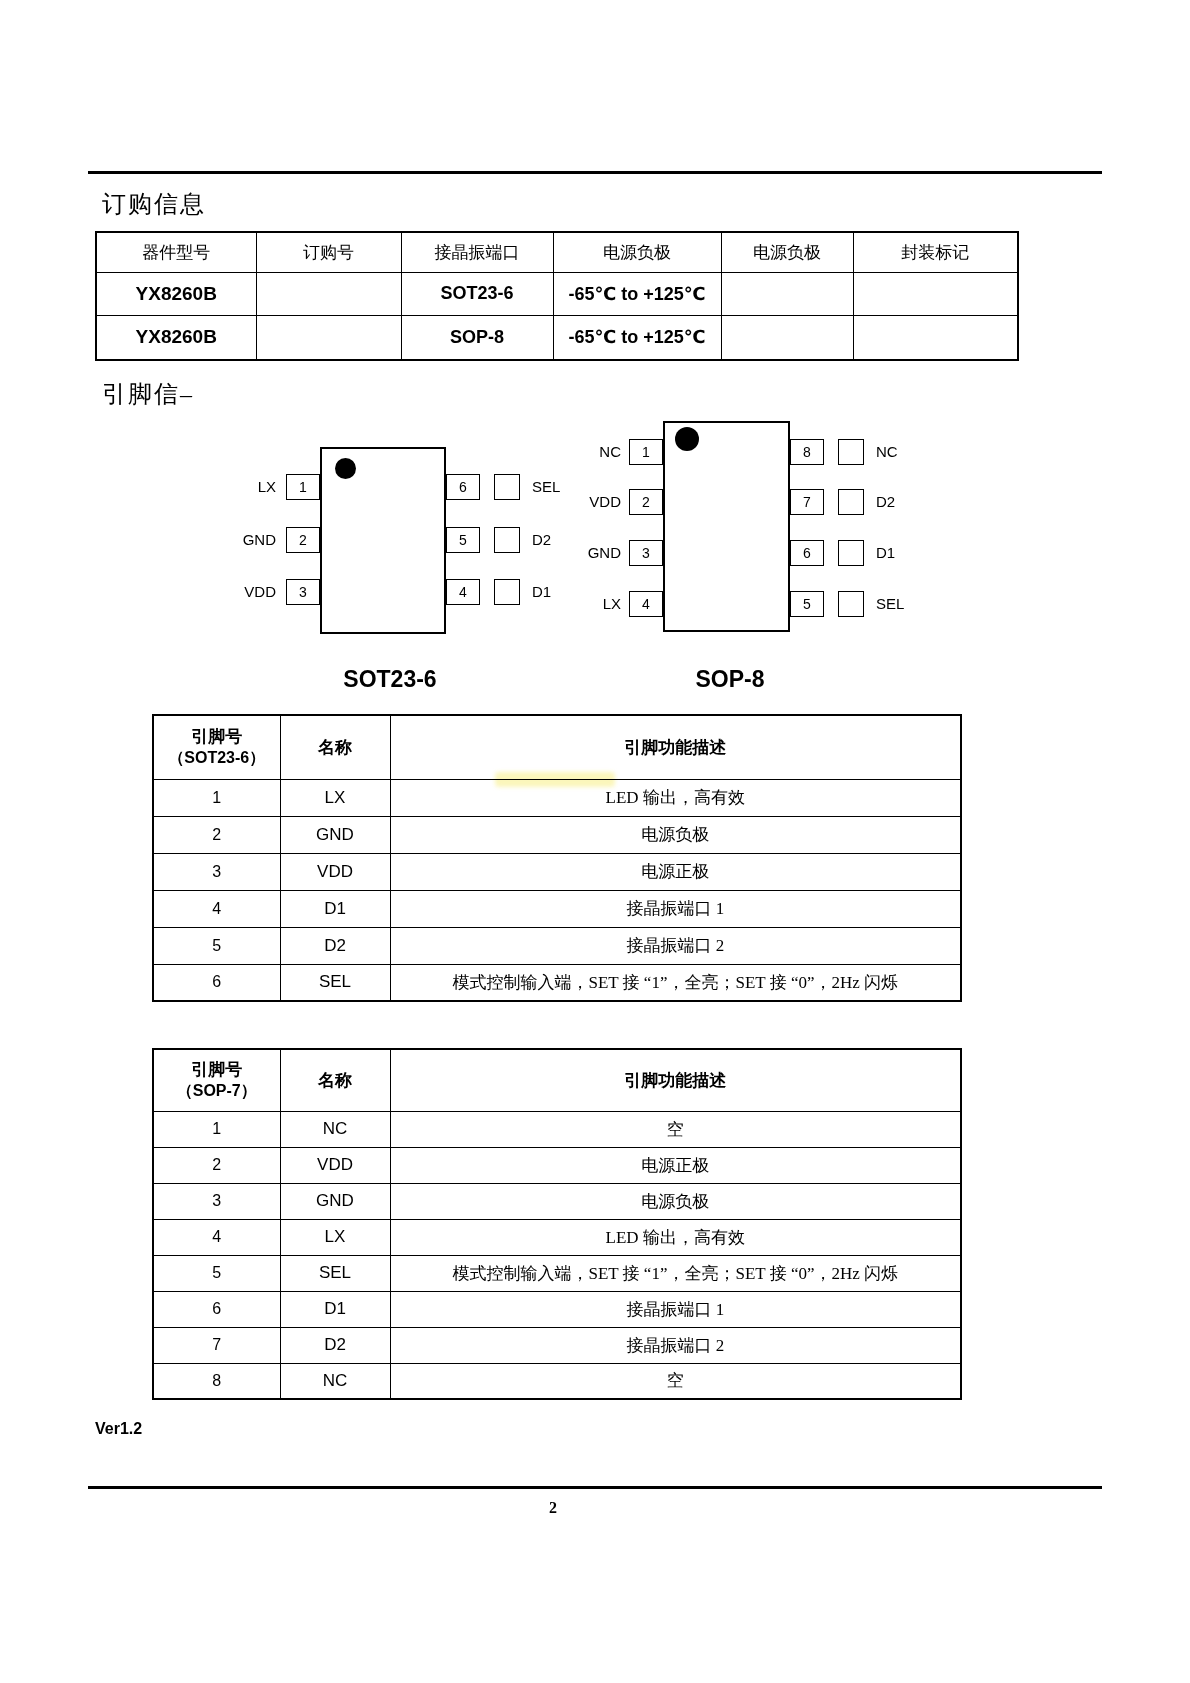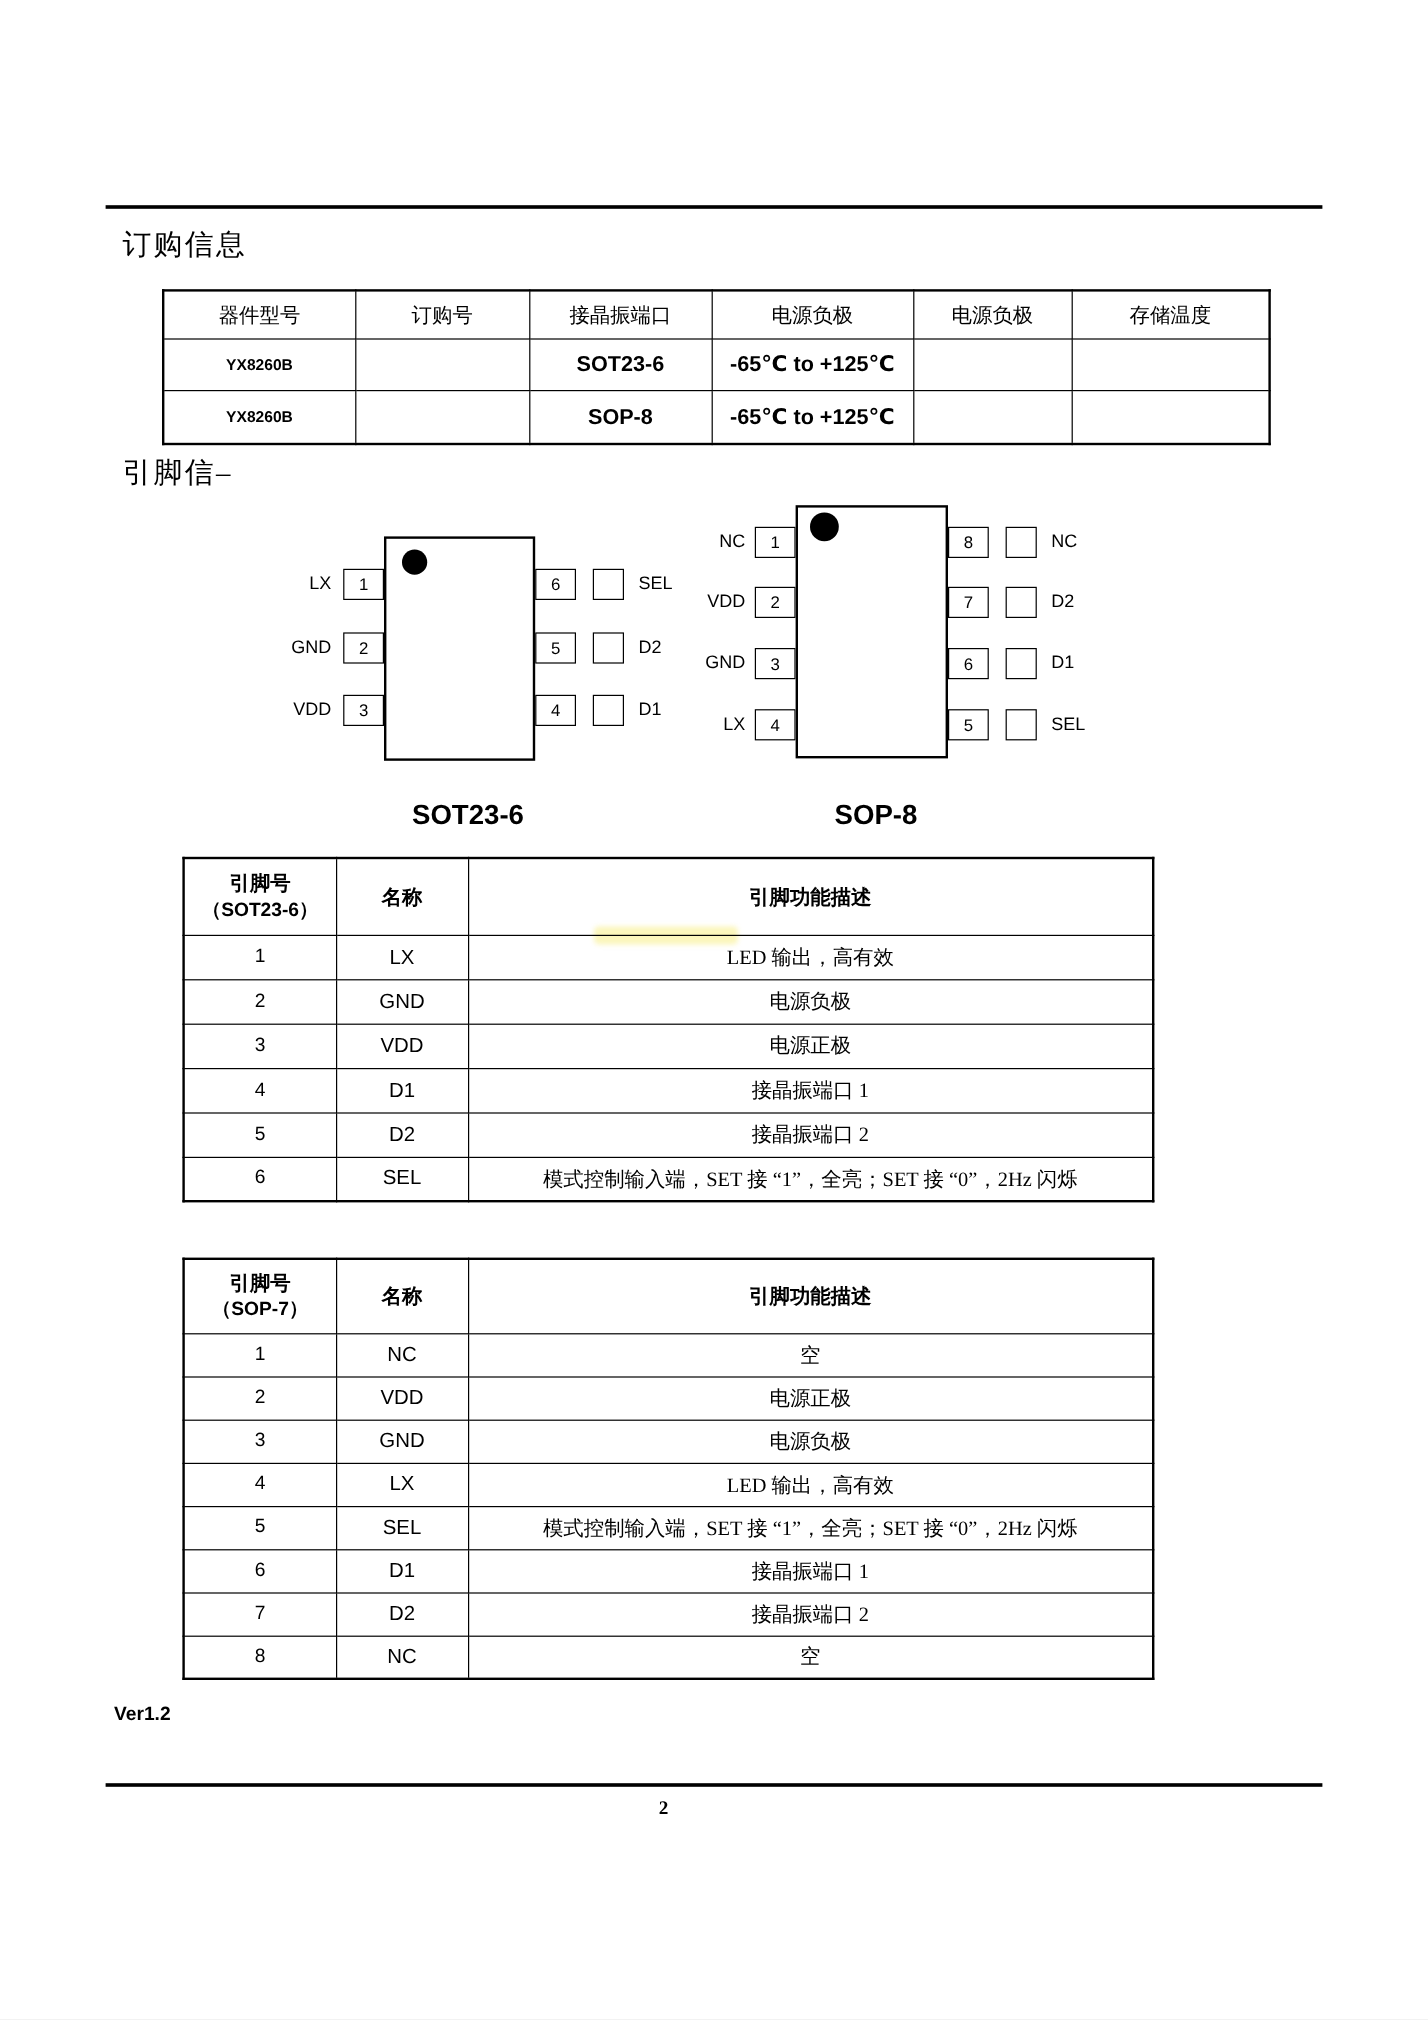--- a/index.html
+++ b/index.html
@@ -13,21 +13,21 @@
   .rule { background:#000; }
 
   .section-title { font-size:24px; letter-spacing:2px; }
 
   table.grid { border-collapse:collapse; table-layout:fixed; border:2px solid #000; }
   table.grid th, table.grid td {
     border:1.6px solid #000; padding:0; text-align:center; vertical-align:middle;
     overflow:hidden;
   }
   .ord-header { font-size:17px; font-weight:normal; }
-  .ord-part   { font-family:"Liberation Sans","DejaVu Sans",sans-serif; font-weight:bold; font-size:13px; }
+  .ord-part   { font-family:"Liberation Sans","DejaVu Sans",sans-serif; font-weight:bold; font-size:19px; }
   .ord-pkg    { font-family:"Liberation Sans","DejaVu Sans",sans-serif; font-weight:bold; font-size:18px; }
   .ord-temp   { font-family:"Liberation Sans","DejaVu Sans",sans-serif; font-weight:bold; font-size:18px; }
 
   .pin-num  { font-family:"Liberation Sans","DejaVu Sans",sans-serif; font-size:16px; }
   .pin-name { font-family:"Liberation Sans","DejaVu Sans",sans-serif; font-size:17px; }
   td.desc-cell { text-align:left; padding-left:14px; font-size:17px; }
   .hdr-line1 { font-size:17px; }
   .hdr-line2 { font-family:"Liberation Sans","DejaVu Sans",sans-serif; font-size:16px; font-weight:bold; }
   .hdr-plain { font-size:17px; }
 
@@ -49,37 +49,37 @@
 </style>
 </head>
 <body>
 
 <div class="page">
 
   <div class="abs rule" style="left:88px; top:171px; width:1014px; height:3px;"></div>
 
   <div class="abs section-title" style="left:102px; top:188px;">订购信息</div>
 
-  <table class="grid abs" style="left:95px; top:241px; width:922px;margin-left:40px;">
+  <table class="grid abs" style="left:95px; top:231px; width:922px;">
     <colgroup>
       <col style="width:160px">
         <col style="width:145px">
         <col style="width:152px">
       <col style="width:168px">
         <col style="width:132px">
         <col style="width:165px">
     </colgroup>
     <tbody>
         <tr style="height:40px;">
       <th class="ord-header">器件型号</th>
       <th class="ord-header">订购号</th>
       <th class="ord-header">接晶振端口</th>
       <th class="ord-header">电源负极</th>
       <th class="ord-header">电源负极</th>
-      <th class="ord-header">存储温度</th>
+      <th class="ord-header">封装标记</th>
     </tr>
     <tr style="height:43px;">
       <td class="ord-part">YX8260B</td>
       <td></td>
       <td class="ord-pkg">SOT23-6</td>
       <td class="ord-temp">-65℃ to +125℃</td>
       <td></td>
       <td></td>
     </tr>
     <tr style="height:45px;">

